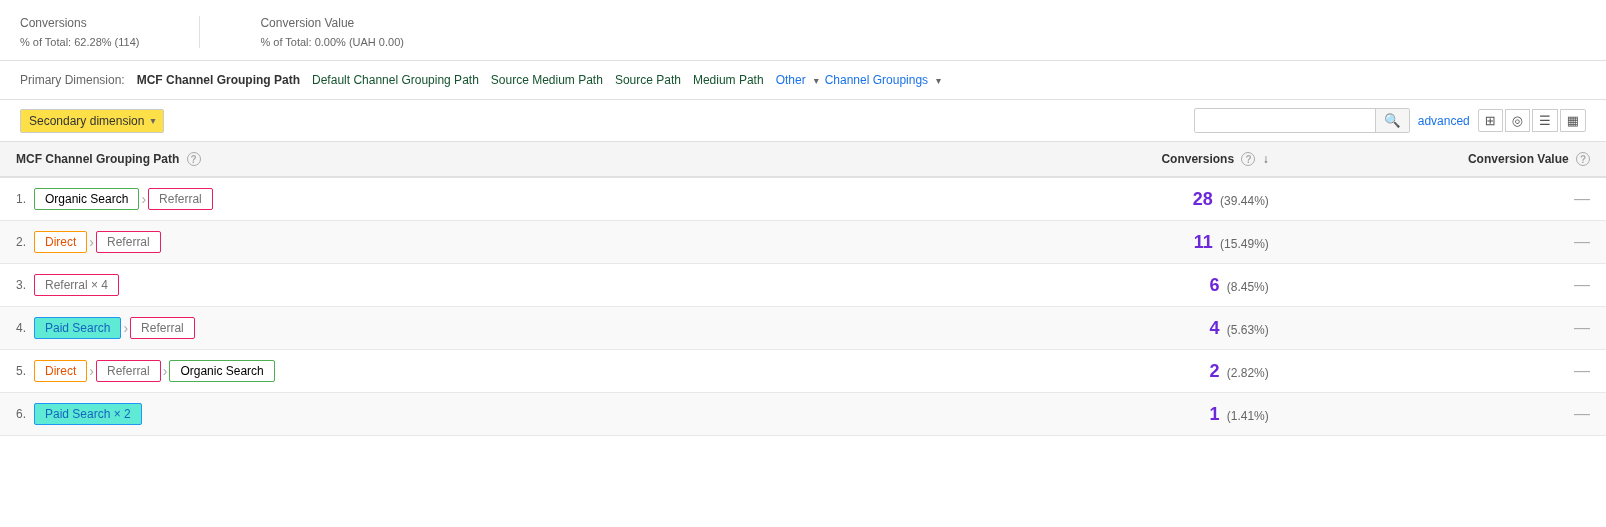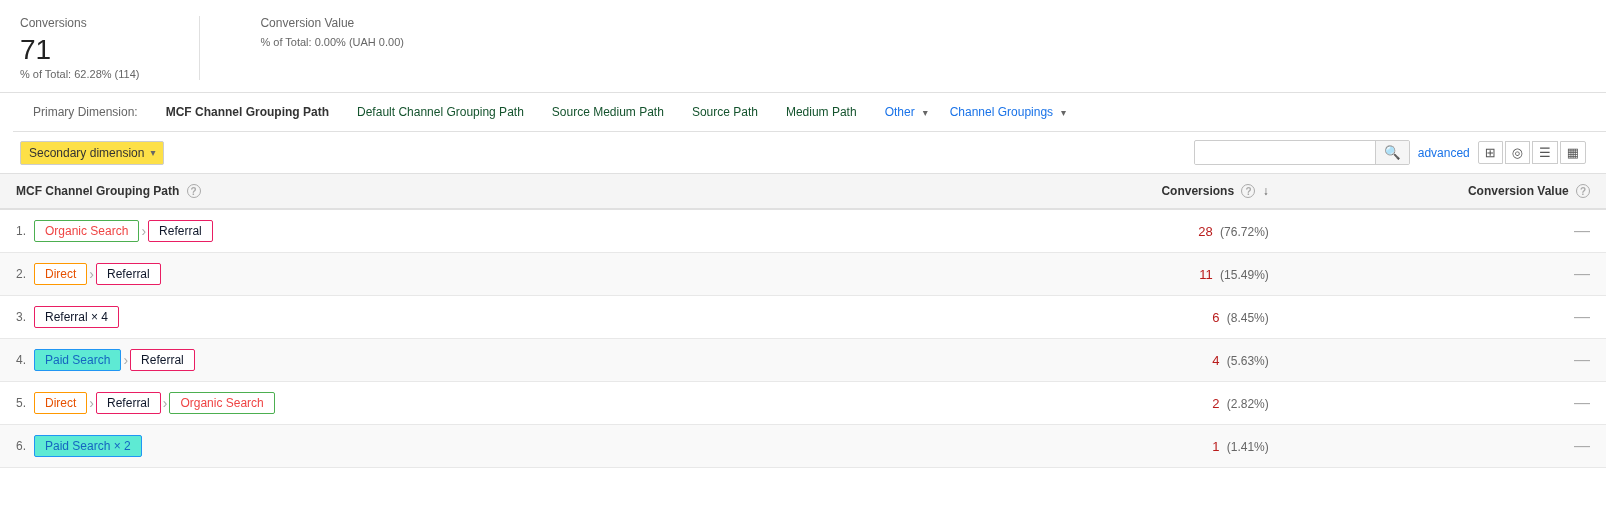--- a/index.html
+++ b/index.html
@@ -16,22 +16,21 @@
     .metric-value { font-size: 28px; font-weight: 400; color: #222; }
     .metric-sub { font-size: 11px; color: #666; margin-top: 2px; }
     .metric-divider { width: 1px; background: #e0e0e0; margin: 0 20px; }
 
     .primary-dim-bar {
       display: flex;
       align-items: center;
       padding: 10px 20px;
       border-bottom: 1px solid #e0e0e0;
       flex-wrap: wrap;
-      gap: 16px;
-      margin-left: 13px;
+      gap: 0;
     }
     .primary-dim-label { font-size: 12px; color: #666; margin-right: 6px; white-space: nowrap; }
     .dim-link { font-size: 12px; color: #14532d; cursor: pointer; padding: 2px 6px; text-decoration: none; white-space: nowrap; }
     .dim-link.active { color: #333; font-weight: bold; text-decoration: none; cursor: default; }
     .dim-link-with-arrow { display: flex; align-items: center; }
     .dim-arrow { font-size: 10px; color: #666; margin-left: 2px; }
 
     .secondary-dim-bar {
       display: flex;
       align-items: center;
@@ -131,40 +130,39 @@
     
     .chevron {
       display: inline-flex;
       align-items: center;
       color: #aaa;
       font-size: 14px;
       margin: 0 2px;
     }
 
     
-    .tag-organic { background: #fff; border: 1.5px solid #4caf50; color: #ef4444; }
-    .tag-referral { background: #fff; border: 1.5px solid #e91e63; color: #0f172a; }
+    .tag-organic { background: #fff; border: 1.5px solid #4caf50; color: #000000; }
+    .tag-referral { background: #fff; border: 1.5px solid #e91e63; color: #737373; }
     .tag-direct { background: #fff; border: 1.5px solid #ff9800; color: #e65100; }
     .tag-paid { background: #5eead4; border: 1.5px solid #2196f3; color: #1565c0; }
 
-    .conv-main { font-weight: normal; color: #b91c1c; font-size: 13px; }
+    .conv-main { font-weight: bold; color: #6d28d9; font-size: 18px; }
     .conv-pct { color: #666; font-size: 12px; margin-left: 4px; }
 
     .dash-cell { color: #aaa; font-size: 16px; text-align: right; }
 
     .sort-icon { margin-left: 4px; color: #555; }
     .help-icon { display: inline-block; width: 14px; height: 14px; border-radius: 50%; border: 1px solid #aaa; color: #aaa; font-size: 10px; text-align: center; line-height: 14px; margin-left: 4px; cursor: pointer; }
   </style>
 </head>
 <body>
 
 <div class="top-metrics">
   <div class="metric-block">
     <span class="metric-label">Conversions</span>
-    <span class="metric-value">71</span>
     <span class="metric-sub">% of Total: 62.28% (114)</span>
   </div>
   <div class="metric-divider"></div>
   <div class="metric-block">
     <span class="metric-label">Conversion Value</span>
     <span class="metric-sub">% of Total: 0.00% (UAH 0.00)</span>
   </div>
 </div>
 
 <div class="primary-dim-bar">
@@ -225,21 +223,21 @@
   <tbody id="table-body">
   <tr>
         <td>
           <div class="path-cell">
             <span class="row-num">1.</span>
             <span class="tag tag-organic">Organic Search</span>
             <span class="chevron">›</span>
             <span class="tag tag-referral">Referral</span>
           </div>
         </td>
-        <td class="numeric"><span class="conv-main">28</span><span class="conv-pct"> (76.72%)</span></td>
+        <td class="numeric"><span class="conv-main">28</span><span class="conv-pct"> (39.44%)</span></td>
         <td class="numeric dash-cell">—</td>
       </tr>
       <tr>
         <td>
           <div class="path-cell">
             <span class="row-num">2.</span>
             <span class="tag tag-direct">Direct</span>
             <span class="chevron">›</span>
             <span class="tag tag-referral">Referral</span>
           </div>

